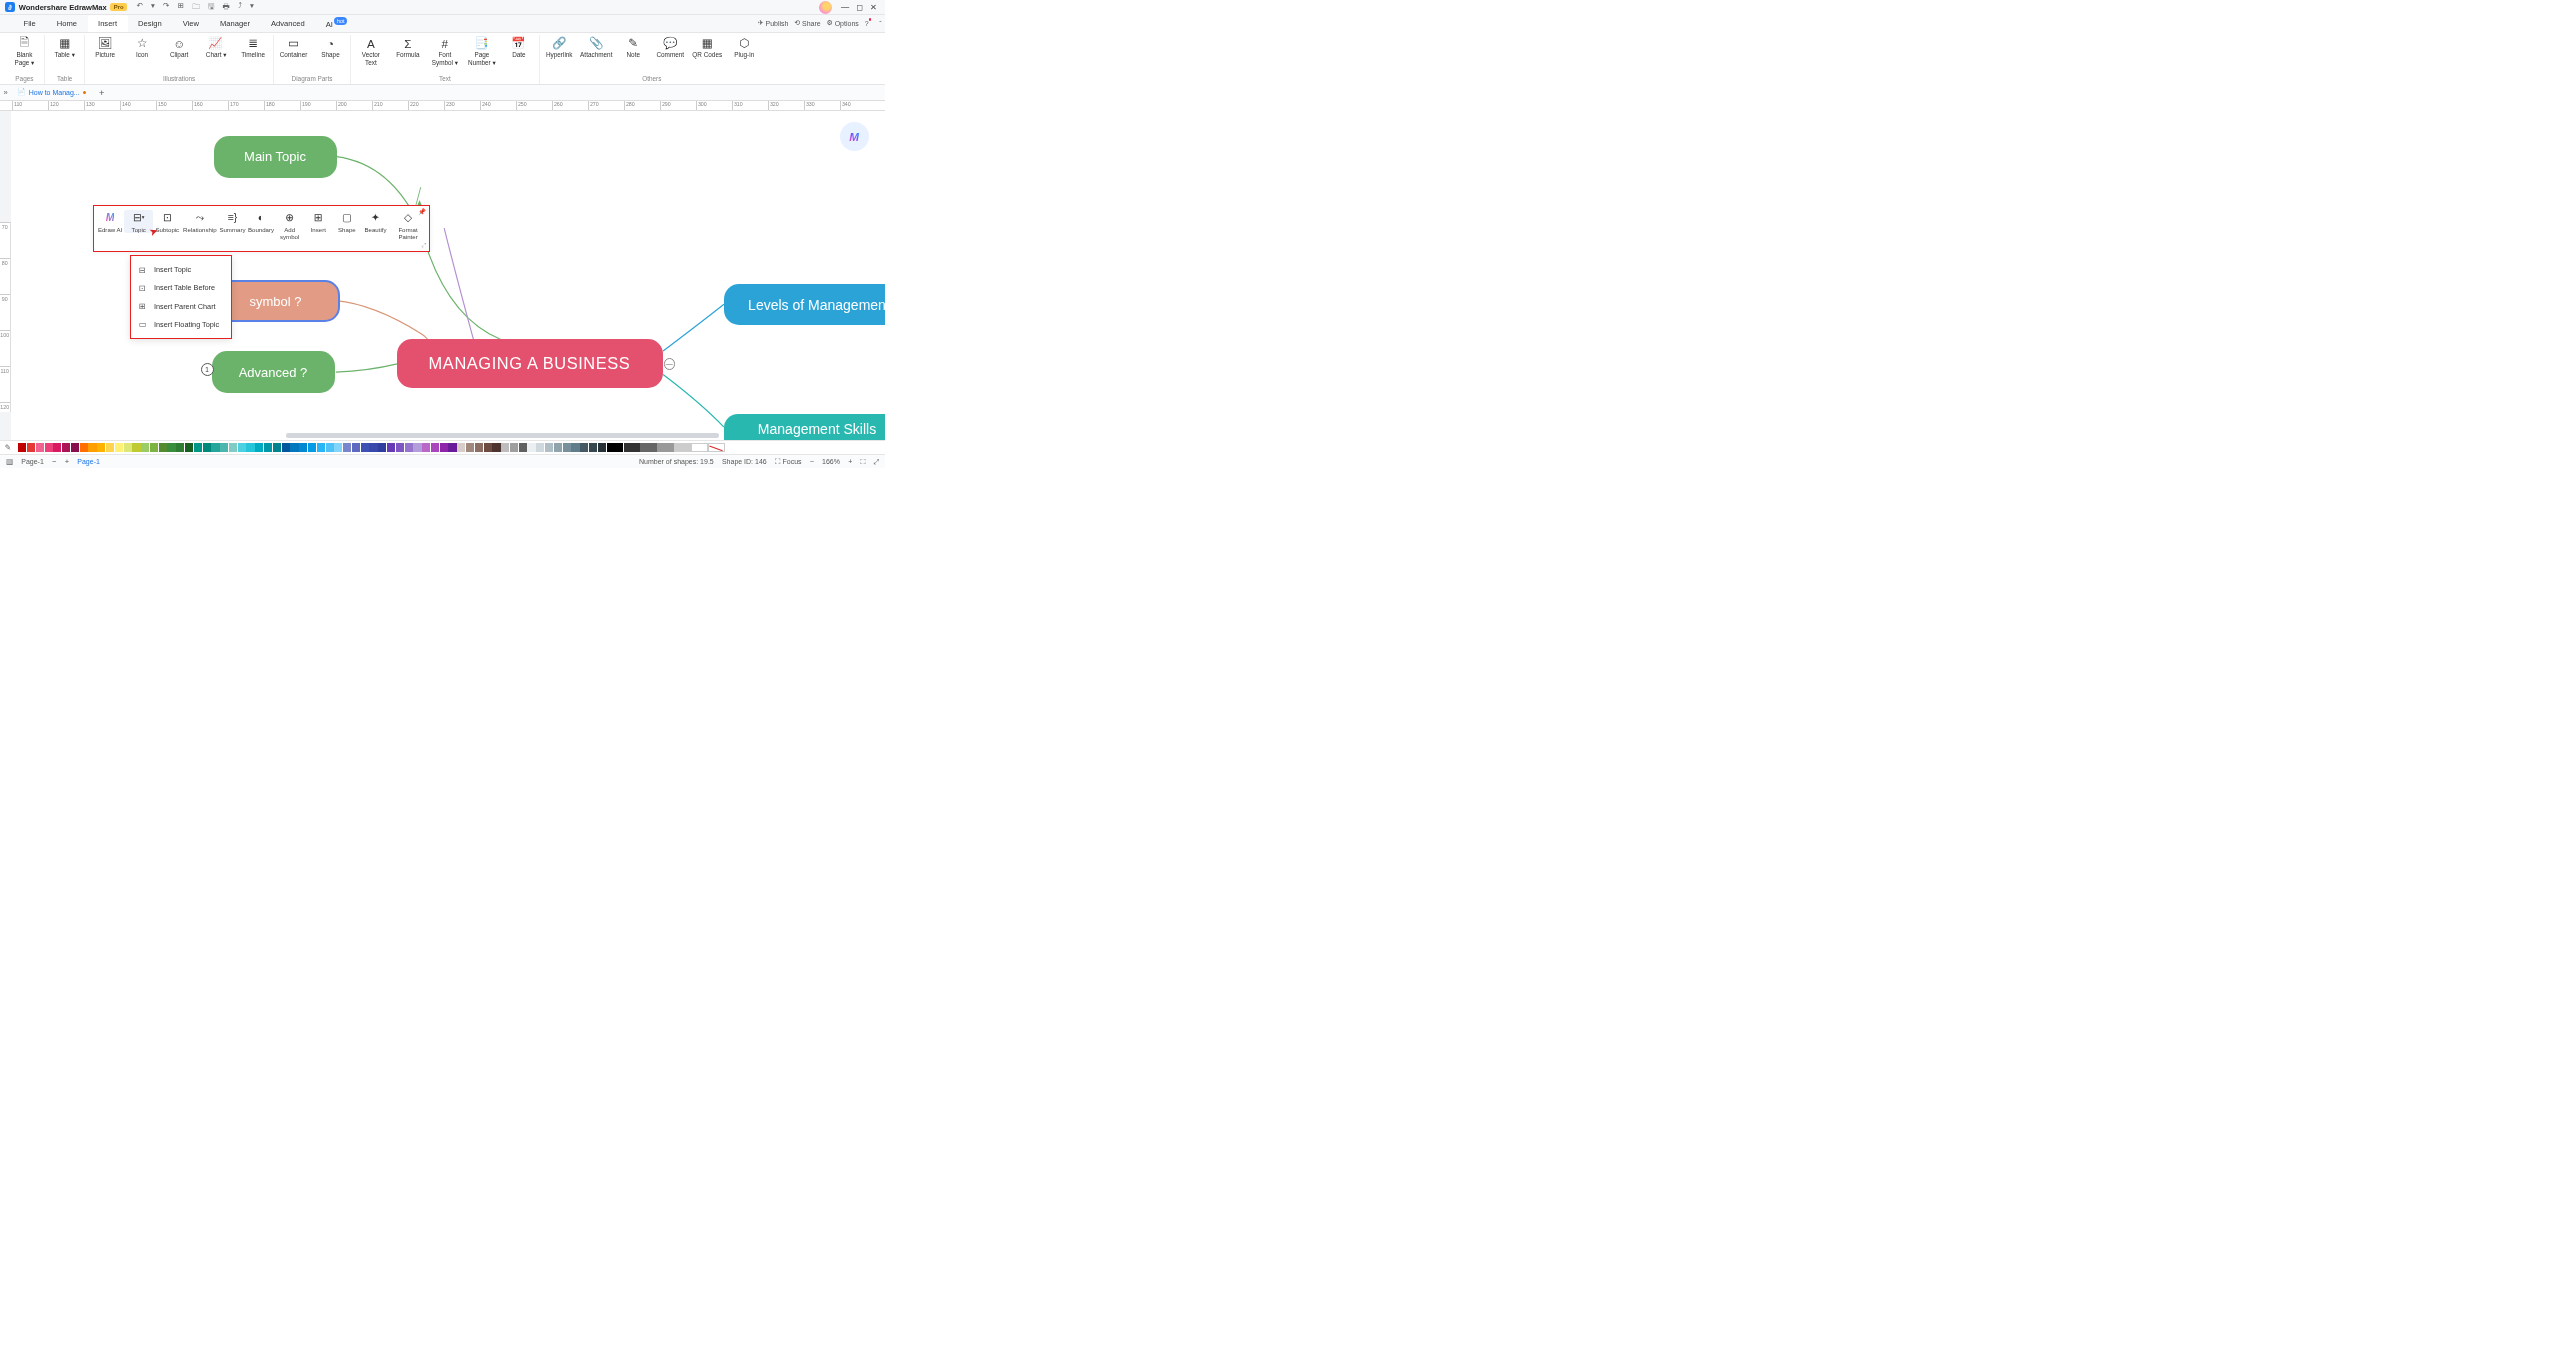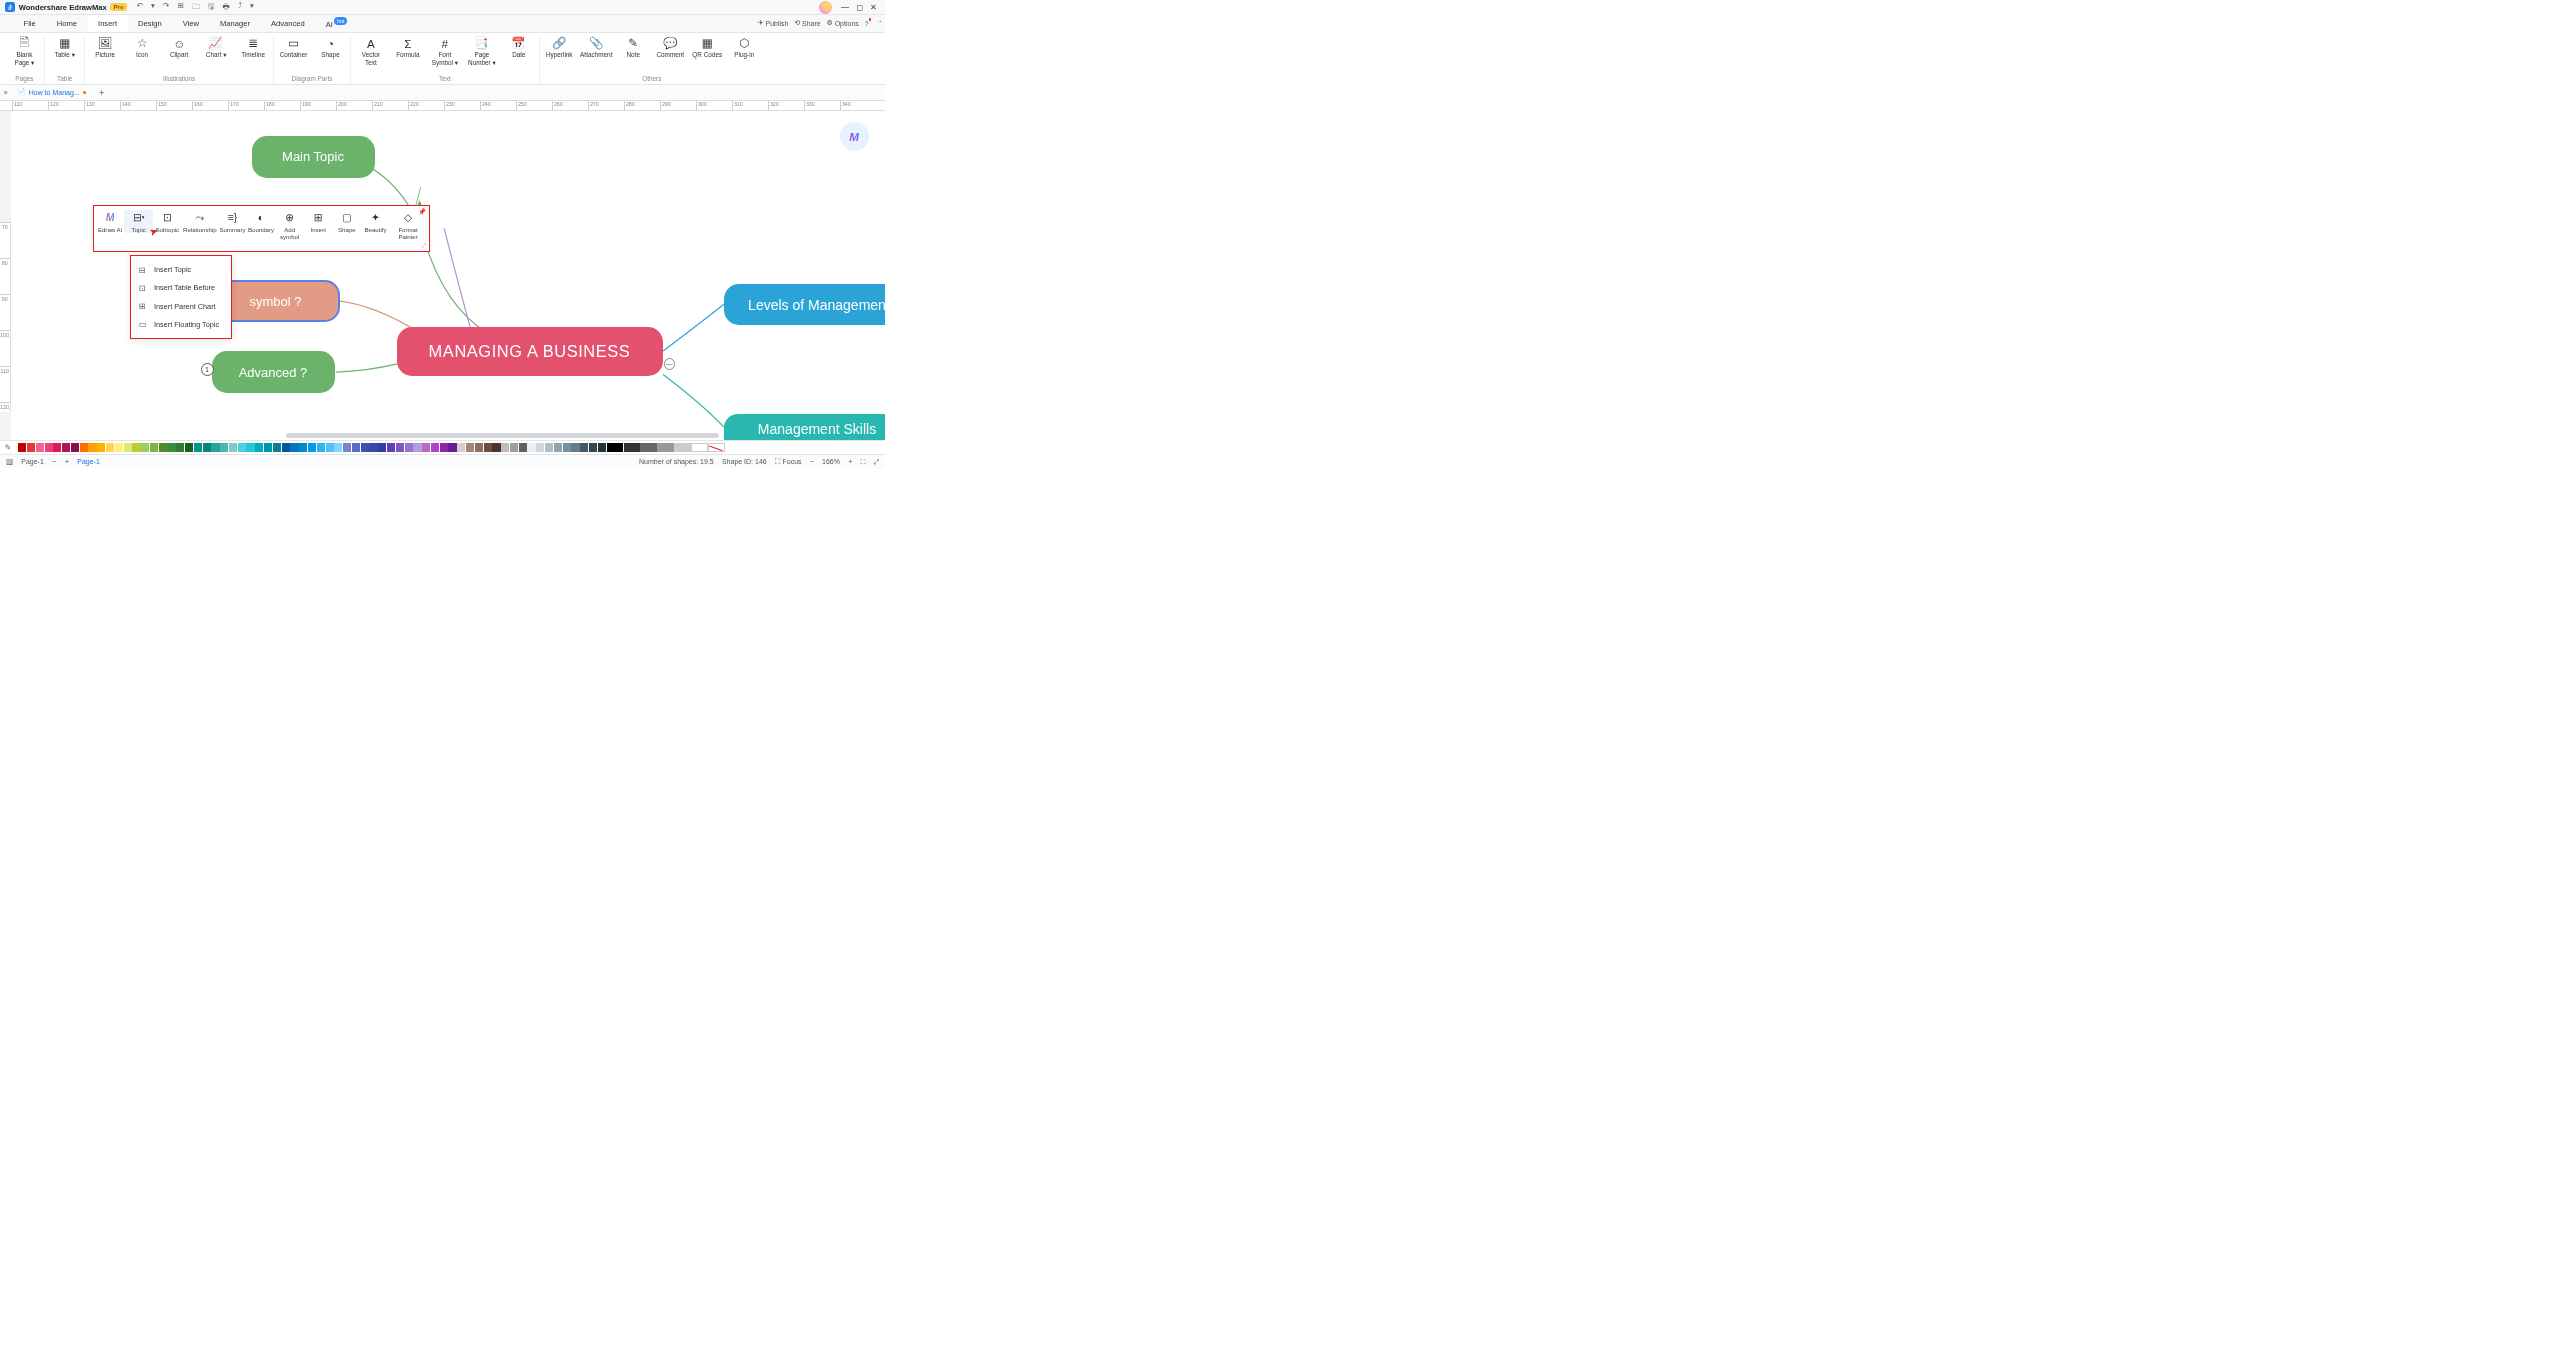--- a/index.html
+++ b/index.html
@@ -49,24 +49,24 @@
 .ruler-h .tick { width: 36px; text-align: left; padding-left: 1.2px; border-left: 0.6px solid #ccc; }
 .ruler-v { position: absolute; left: 0; top: 111px; width: 10.5px; bottom: 28px; background: #fff; border-right: 0.6px solid #ddd; font-size: 5.3px; color: #888; }
 .ruler-v .tick { height: 36px; padding-top: 1.2px; border-top: 0.6px solid #ccc; writing-mode: horizontal-tb; text-align: center; }
 
 
 .canvas-outer { position: absolute; left: 0; top: 111px; right: 0; bottom: 28px; background: #f3f4f6; overflow: hidden; }
 .canvas { position: absolute; left: 10.5px; top: 0; right: 0; bottom: 0; background: #fff; }
 
 
 .node { position: absolute; border-radius: 15px; color: #fff; display: flex; align-items: center; justify-content: center; font-size: 13px; }
-.node-main-topic { left: 203px; top: 24.6px; width: 123px; height: 42px; background: #6bb36b; margin-left: 38px; }
+.node-main-topic { left: 203px; top: 24.6px; width: 123px; height: 42px; background: #6bb36b; }
 .node-management { left: 201px; top: 169px; width: 128px; height: 42px; background: #e29b84; border: 2.3px solid #5a81e6; }
 .node-manager { left: 201px; top: 240px; width: 123px; height: 42px; background: #6bb36b; }
-.node-central { left: 386px; top: 216px; width: 266px; height: 49px; background: #e4516e; font-size: 16.4px; letter-spacing: 0.6px; }
+.node-central { left: 386px; top: 228px; width: 266px; height: 49px; background: #e4516e; font-size: 16.4px; letter-spacing: 0.6px; }
 .node-levels { left: 713px; top: 173px; width: 187px; height: 41px; background: #2ba3d6; font-size: 14px; }
 .node-skills { left: 713px; top: 303px; width: 187px; height: 30px; background: #28b8b0; border-radius: 14px 14px 0 0; font-size: 14px; }
 .node-badge { position: absolute; left: 190px; top: 252px; width: 13px; height: 13px; border: 0.9px solid #555; border-radius: 50%; display: flex; align-items: center; justify-content: center; font-size: 6.4px; background: #fff; color: #333; }
 .collapse-btn { position: absolute; left: 653px; top: 247px; width: 11.7px; height: 11.7px; border: 0.9px solid #888; border-radius: 50%; display: flex; align-items: center; justify-content: center; font-size: 7px; color: #666; background: #fff; cursor: pointer; }
 
 
 .connectors { position: absolute; left: 0; top: 0; width: 100%; height: 100%; pointer-events: none; }
 
 
 .float-toolbar-wrap { position: absolute; left: 82px; top: 94px; width: 337px; height: 47px; border: 1.8px solid #e62020; background: #fff; z-index: 10; box-shadow: 0 1.2px 4.7px rgba(0,0,0,0.08); }

